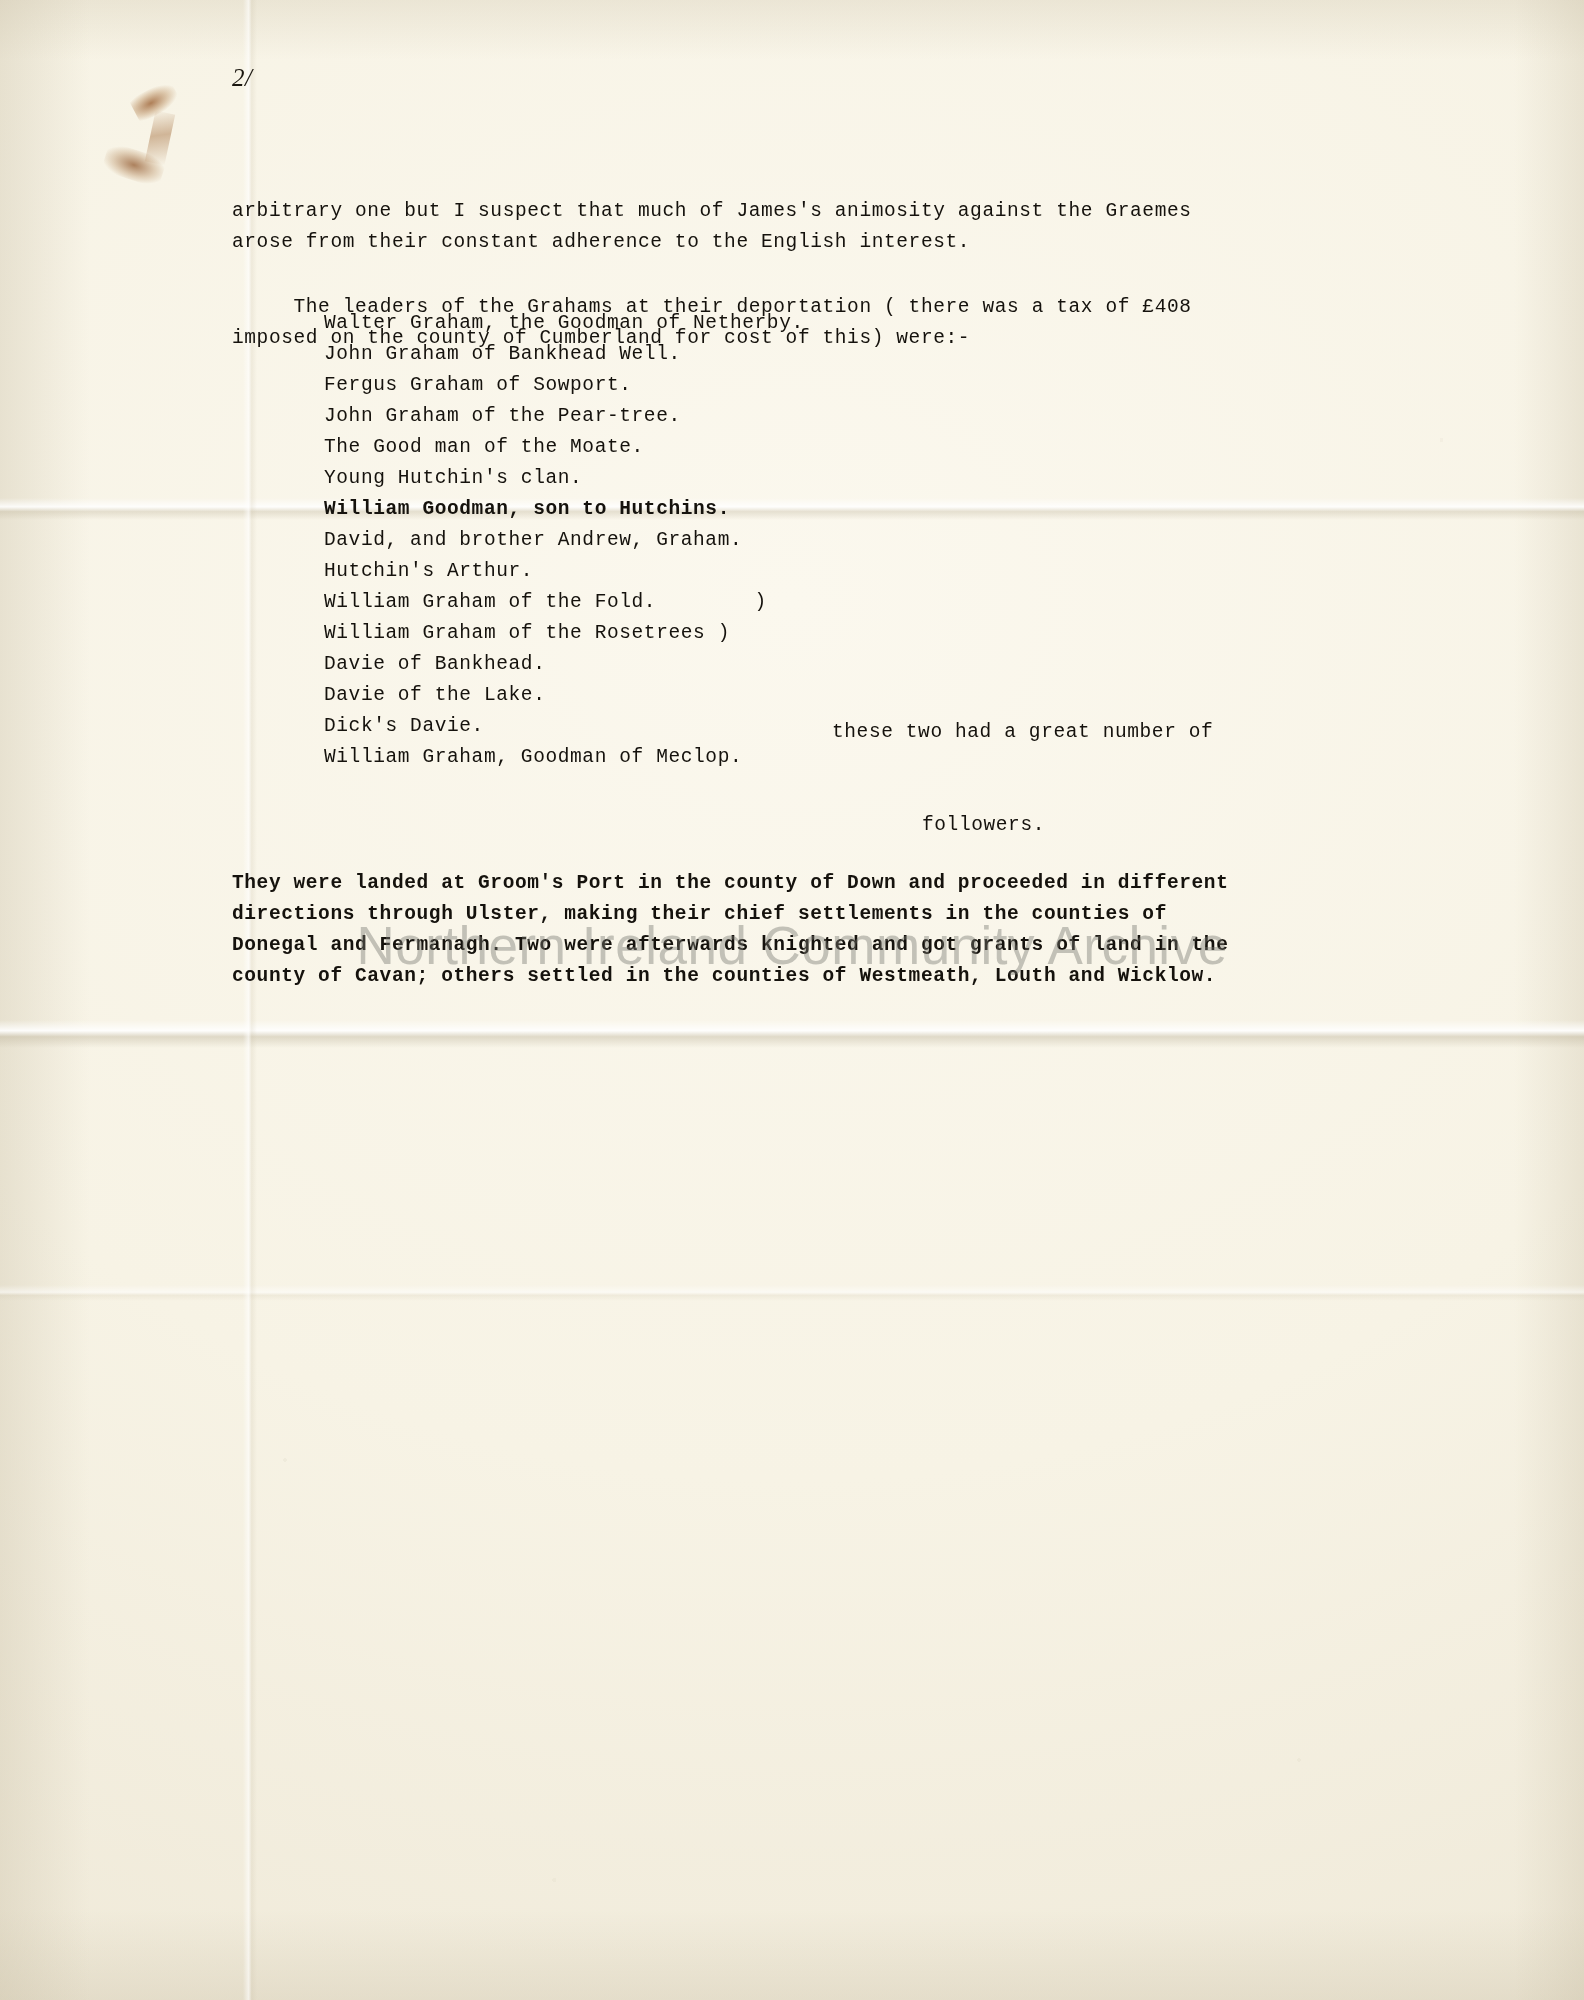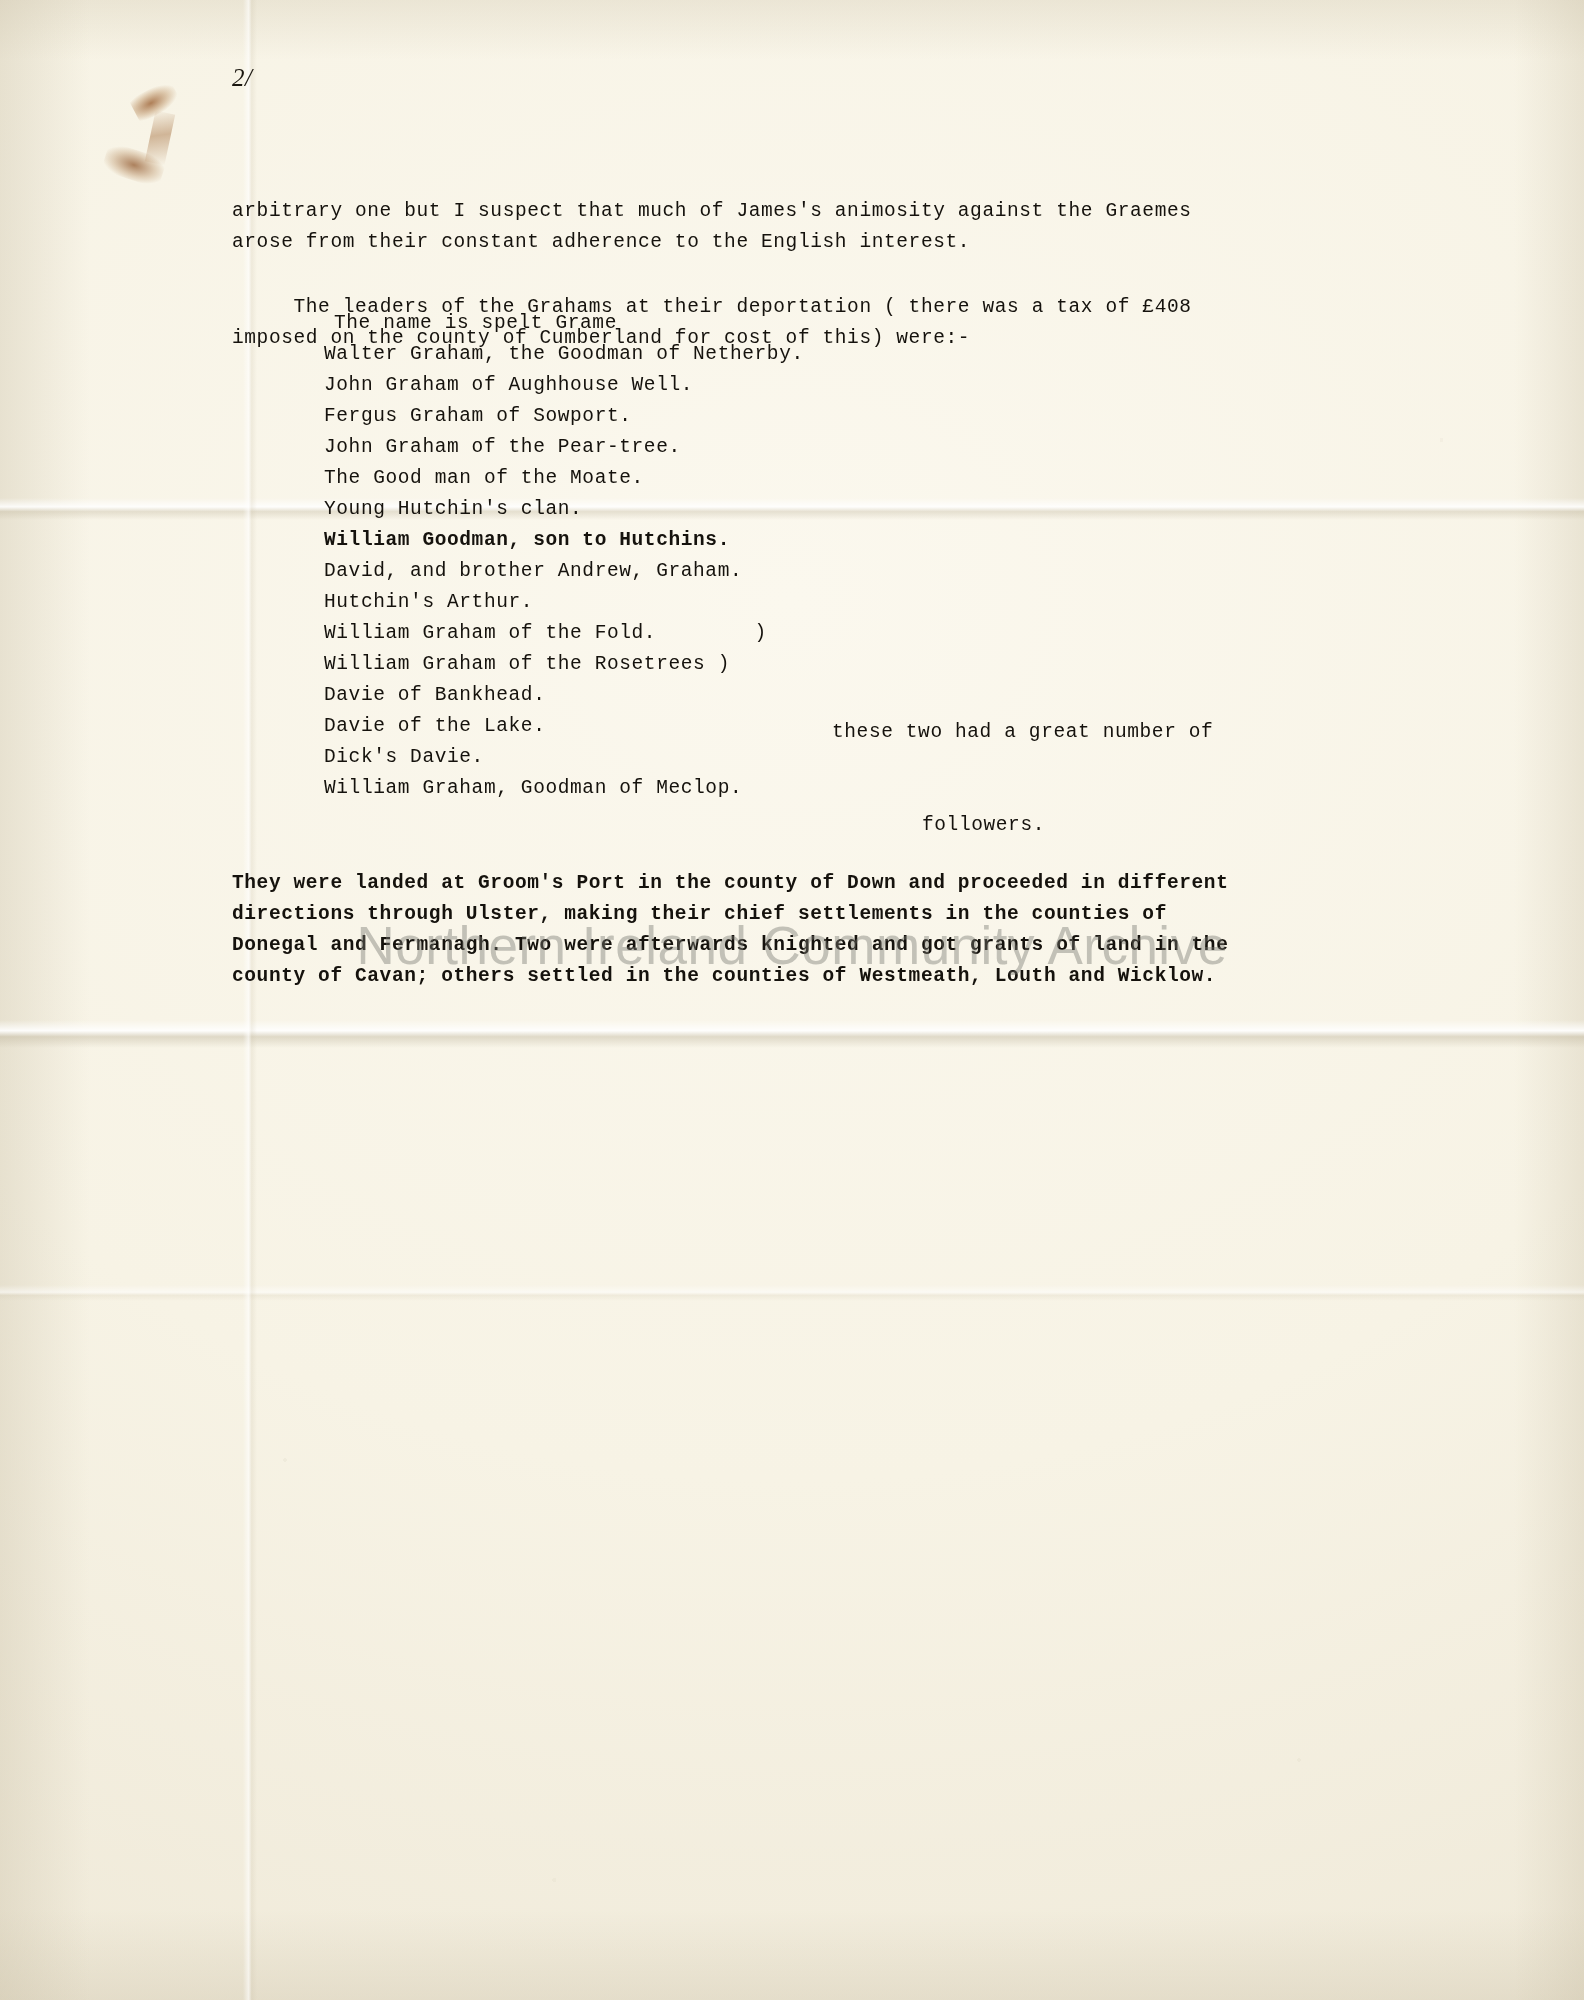--- a/index.html
+++ b/index.html
@@ -222,23 +222,22 @@
 
     <div id="page-number">2/</div>
 
     <div class="para" id="para-1">arbitrary one but I suspect that much of James's animosity against the Graemes
 arose from their constant adherence to the English interest.</div>
 
     <div class="para" id="para-2">     The leaders of the Grahams at their deportation ( there was a tax of £408
 imposed on the county of Cumberland for cost of this) were:-</div>
 
     <ul class="list">
-      <li class="note">The name is spelt Grame</li>
       <li>Walter Graham, the Goodman of Netherby.</li>
-      <li>John Graham of Aughhouse Well.</li>
+      <li>John Graham of Bankhead Well.</li>
       <li>Fergus Graham of Sowport.</li>
       <li>John Graham of the Pear-tree.</li>
       <li>The Good man of the Moate.</li>
       <li>Young Hutchin's clan.</li>
       <li class="strong">William Goodman, son to Hutchins.</li>
       <li>David, and brother Andrew, Graham.</li>
       <li>Hutchin's Arthur.</li>
       <li>William Graham of the Fold.        )</li>
       <li>William Graham of the Rosetrees )</li>
       <li>Davie of Bankhead.</li>

